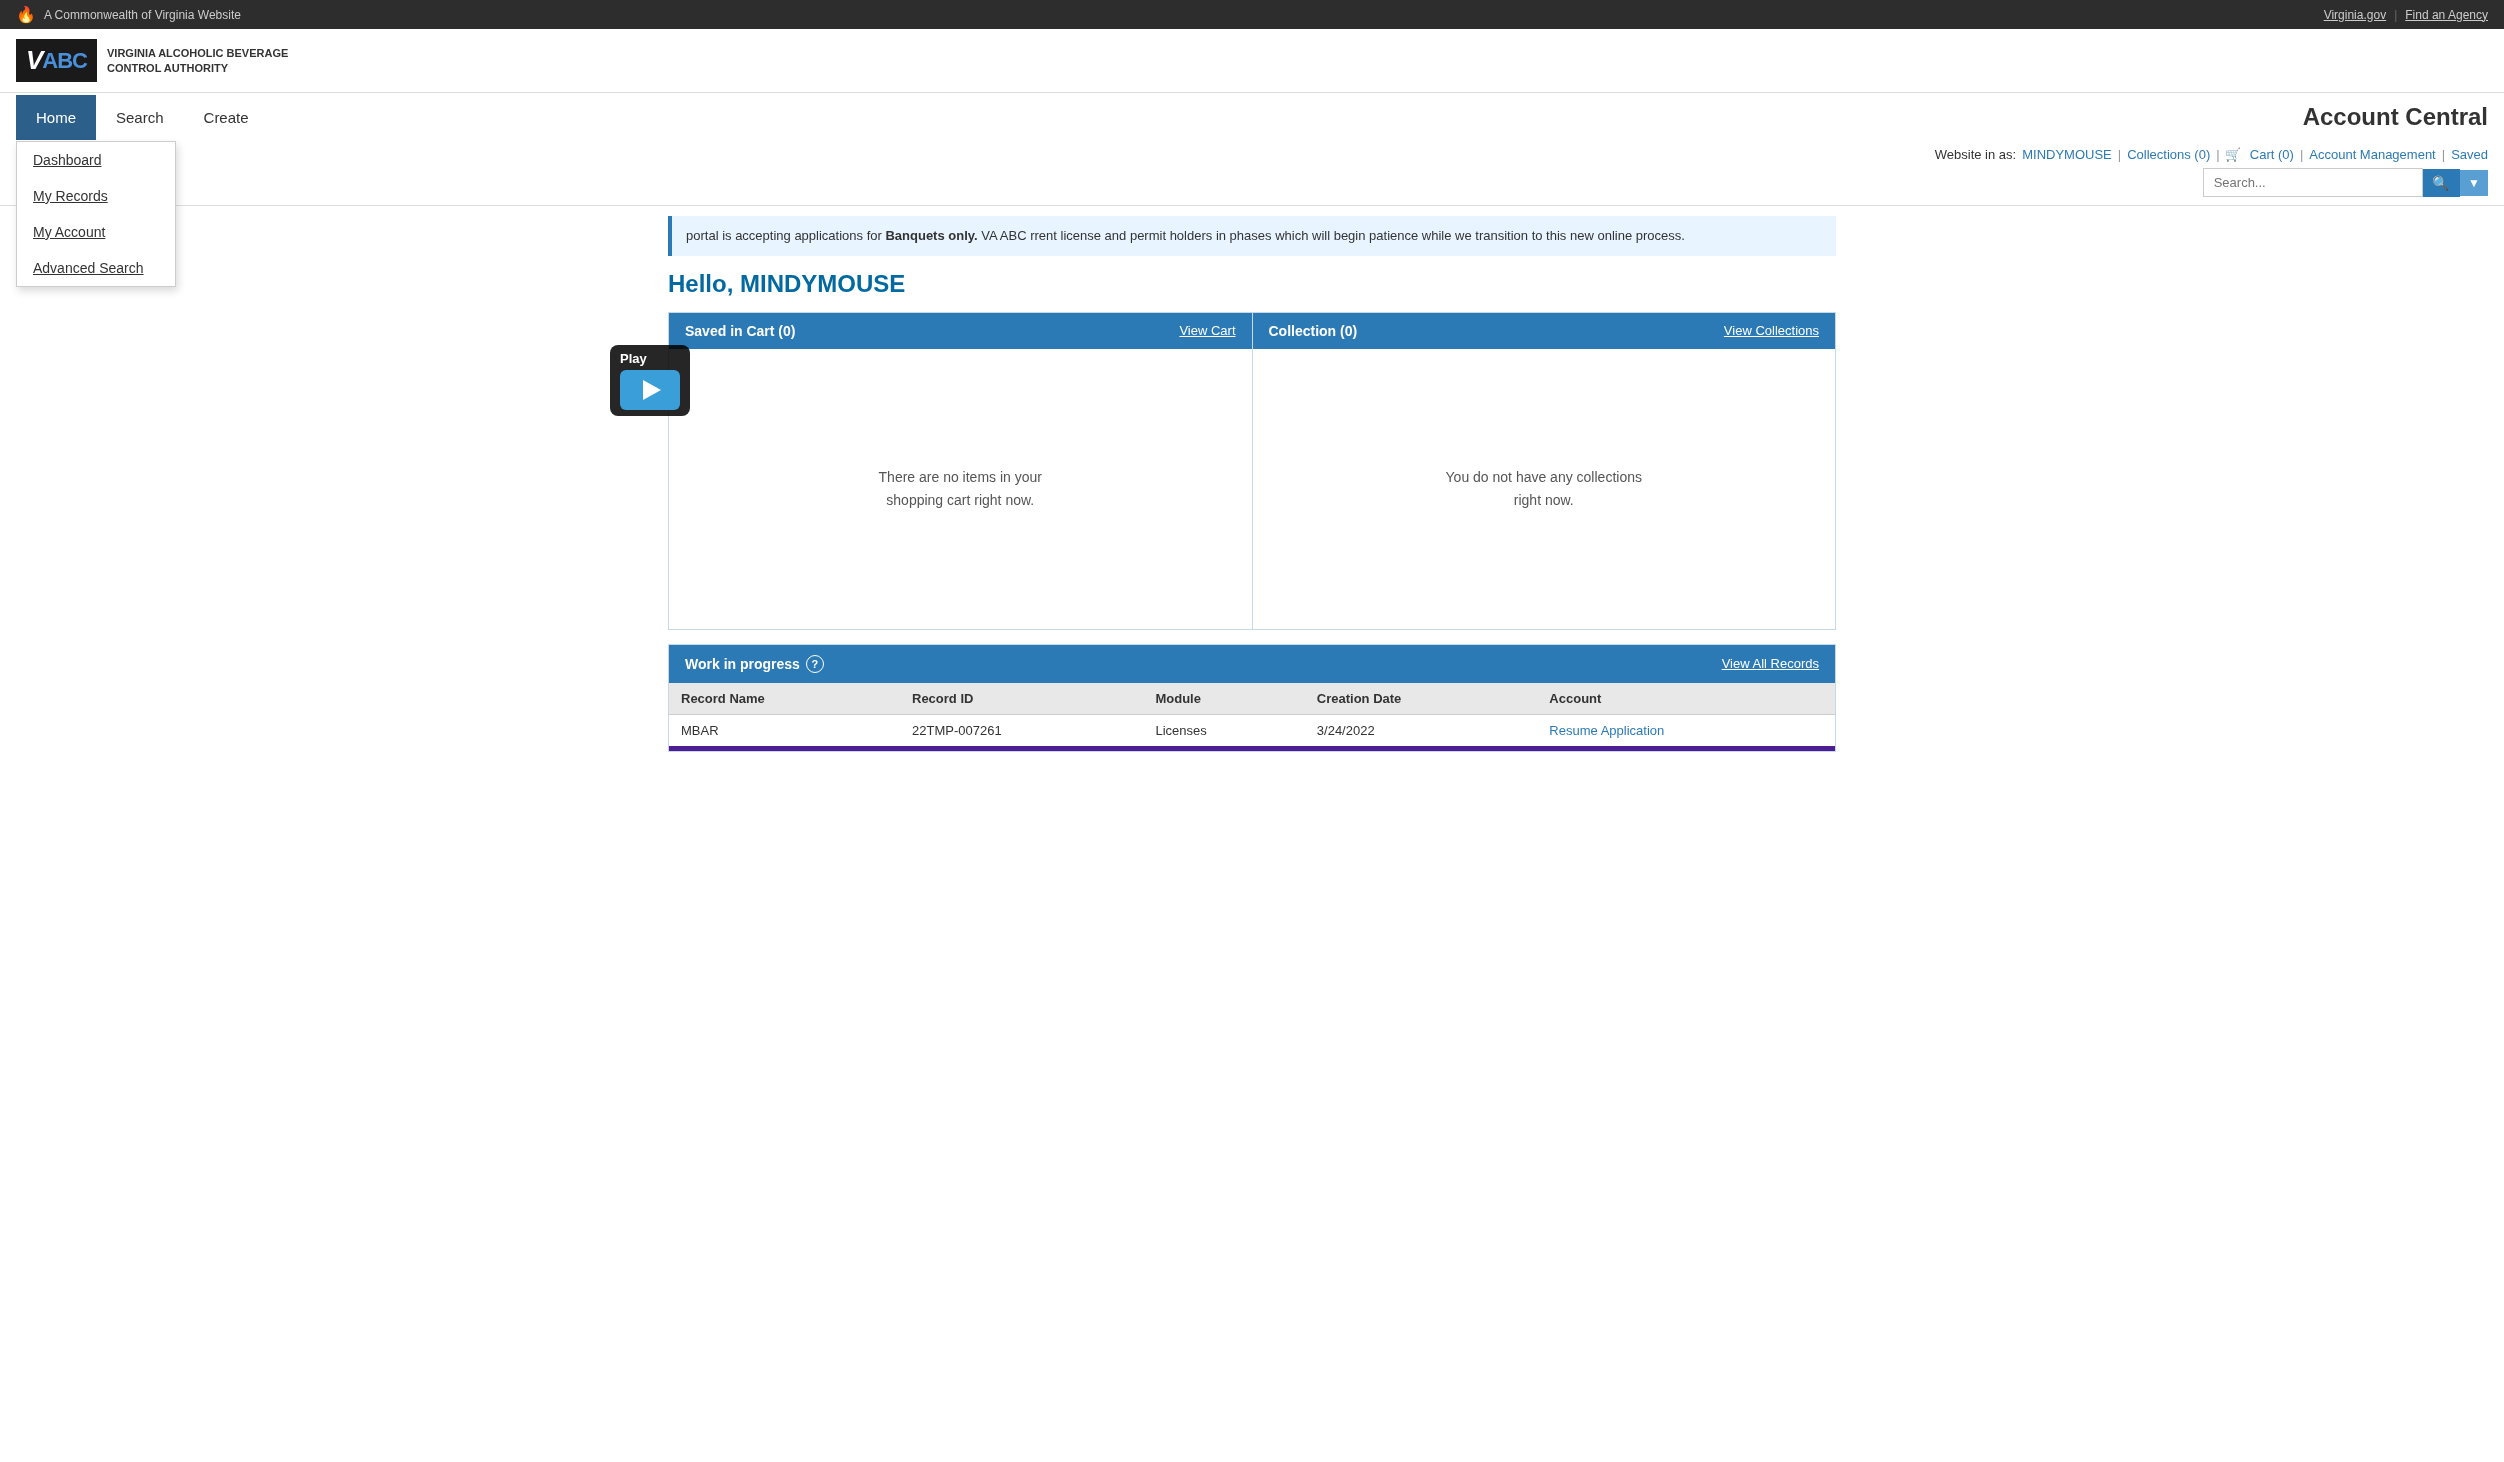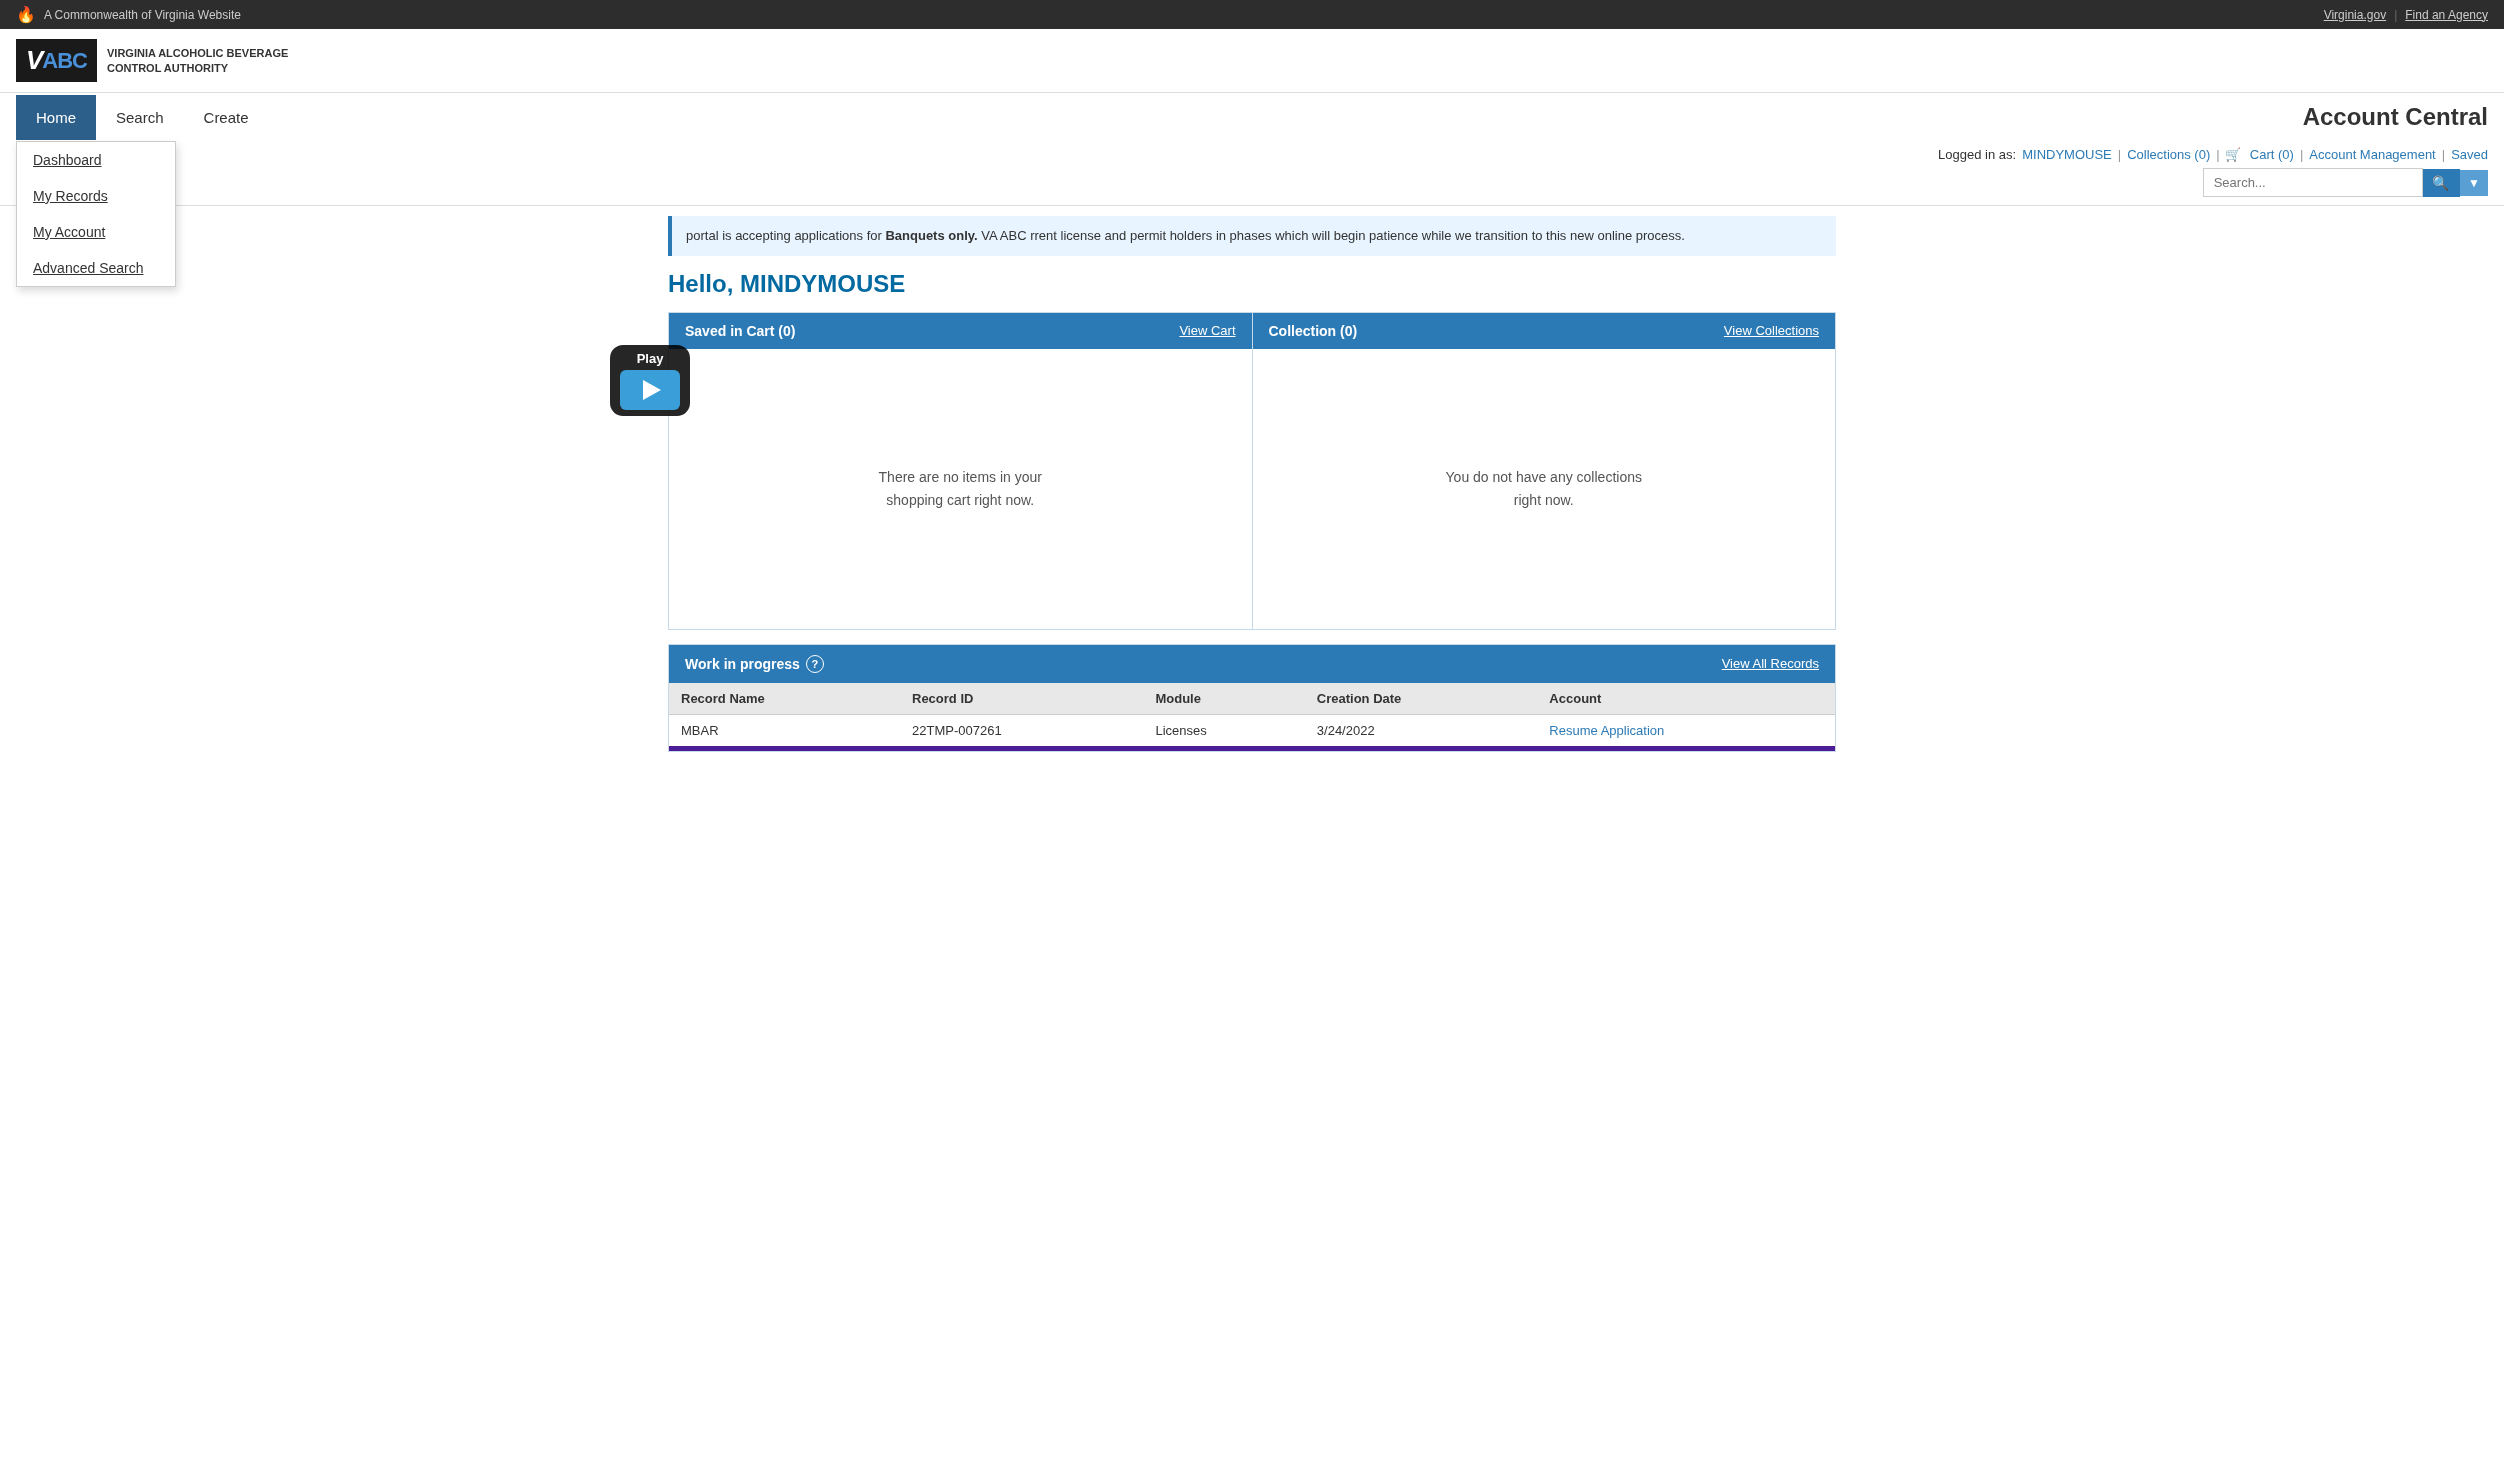--- a/index.html
+++ b/index.html
@@ -255,29 +255,29 @@
       z-index: 999;
     }
     .play-button-area {
       position: absolute;
       top: 345px;
       left: 610px;
       pointer-events: all;
     }
     .play-outer {
       background: rgba(0,0,0,0.85);
-      border-radius: 13px;
+      border-radius: 8px;
       padding: 6px 10px;
       color: #fff;
       font-size: 13px;
       font-weight: bold;
       cursor: pointer;
       display: flex;
       flex-direction: column;
-      align-items: center;
+      align-items: flex-start;
       gap: 4px;
     }
     .play-inner {
       background: #3a9fd8;
       border-radius: 6px;
       width: 60px;
       height: 40px;
       display: flex;
       align-items: center;
       justify-content: center;
@@ -329,21 +329,21 @@
   </div>
 
   <div class="dropdown-menu">
     <a class="dropdown-item" href="#">Dashboard</a>
     <a class="dropdown-item" href="#">My Records</a>
     <a class="dropdown-item" href="#">My Account</a>
     <a class="dropdown-item" href="#">Advanced Search</a>
   </div>
 
   <div class="sub-nav">
-    <span>Logged in as:</span>
+    <span>Website in as:</span>
     <a href="#">MINDYMOUSE</a>
     <span class="separator">|</span>
     <a href="#">Collections (0)</a>
     <span class="separator">|</span>
     <span class="cart-icon">🛒</span>
     <a href="#">Cart (0)</a>
     <span class="separator">|</span>
     <a href="#">Account Management</a>
     <span class="separator">|</span>
     <a href="#">Saved</a>

